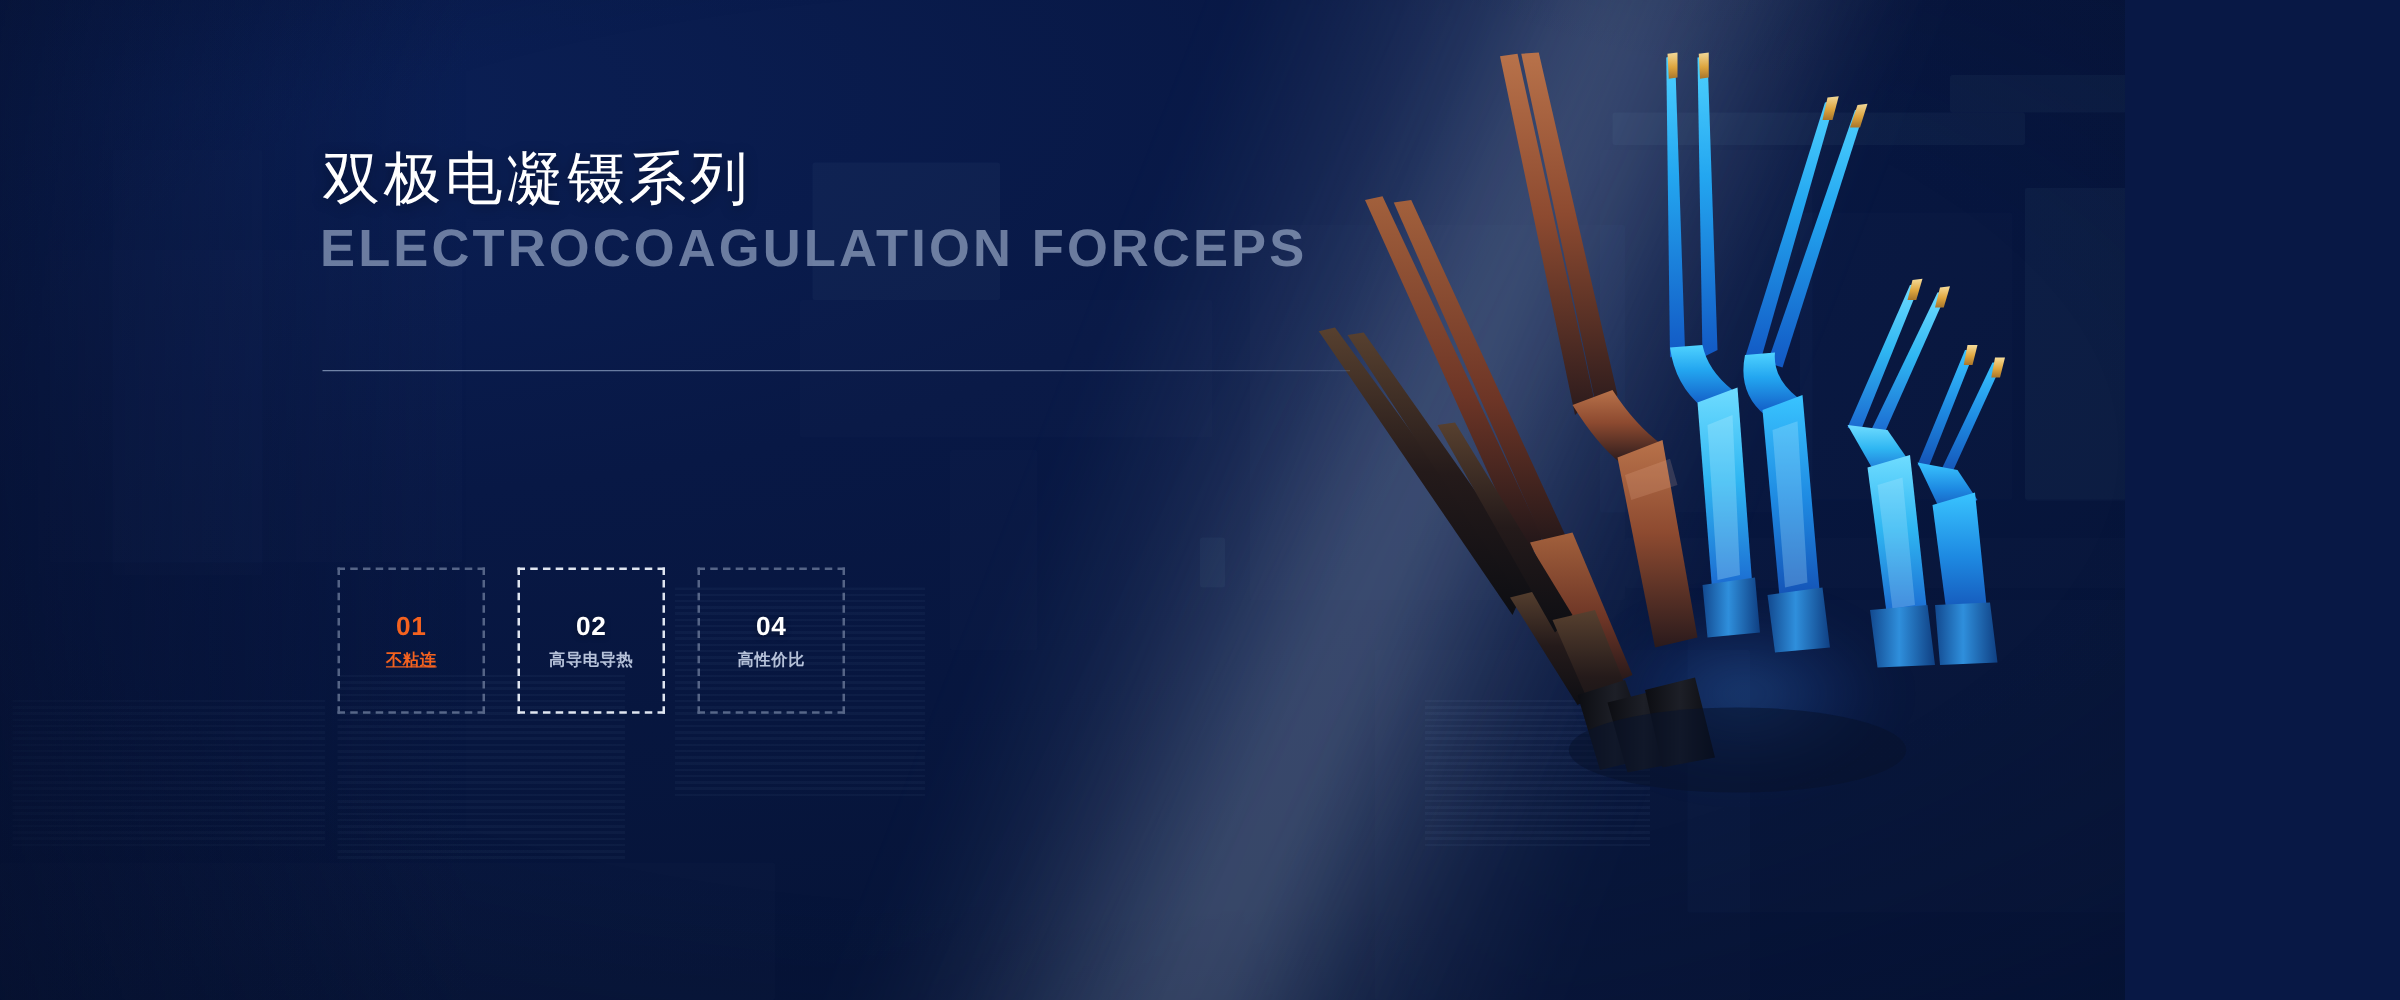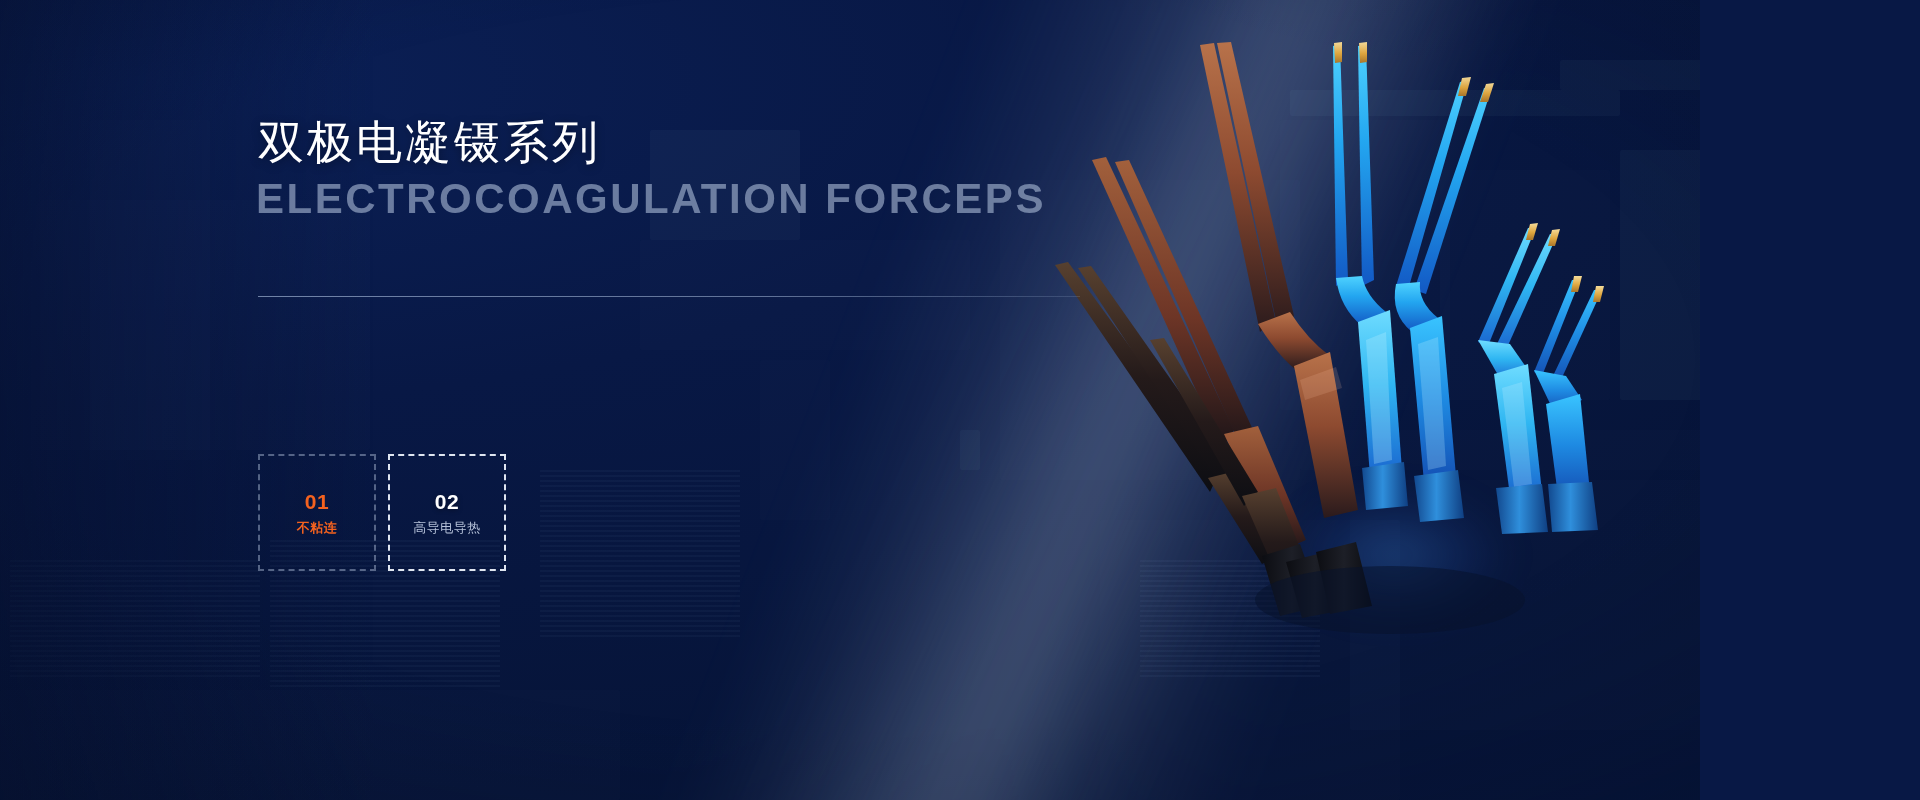--- a/index.html
+++ b/index.html
@@ -119,23 +119,23 @@
     position:absolute; top:333px; left:0;
     font-size:19px;
     font-weight:700;
     color:#f4621f;
     letter-spacing:.5px;
     white-space:nowrap;
   }
 
   
   .features {
-    position:absolute; top:454px; left:0;
+    position:absolute; top:454px; left:12px;
     display:flex;
-    gap:12px;
+    gap:26px;
   }
   .feature {
     width:118px; height:117px;
     border:2px dashed rgba(192,208,232,0.42);
     display:flex;
     flex-direction:column;
     align-items:center;
     justify-content:center;
     gap:9px;
   }
@@ -144,31 +144,31 @@
   .f-num {
     font-size:21px;
     font-weight:700;
     color:#ffffff;
     letter-spacing:.5px;
     line-height:1;
     text-shadow:0 1px 5px rgba(0,0,0,.4);
   }
   .f-label {
     font-size:13px;
-    font-weight:400;
+    font-weight:700;
     color:rgba(206,218,238,0.88);
     letter-spacing:.5px;
     line-height:1;
   }
   .feature.accent .f-num,
   .feature.accent .f-label {
     color:#f4621f;
     text-shadow:none;
   }
-  .feature.accent .f-label { font-weight:700; }
+  .feature.accent .f-label { font-weight:700;text-decoration:underline; }
 
   
   .forceps {
     position:absolute;
     left:1090px; top:40px;
     width:540px; height:570px;
   }
   .forceps svg { display:block; width:100%; height:100%; overflow:visible; }
 
   .glow-base {
@@ -363,16 +363,20 @@
         <span class="f-num">01</span>
         <span class="f-label">不粘连</span>
       </div>
 
       <div class="feature bright">
         <span class="f-num">02</span>
         <span class="f-label">高导电导热</span>
       </div>
 
 
+      <div class="feature">
+        <span class="f-num">04</span>
+        <span class="f-label">高性价比</span>
+      </div>
 
     </div>
   </div>
 </div>
 
 </body></html>

